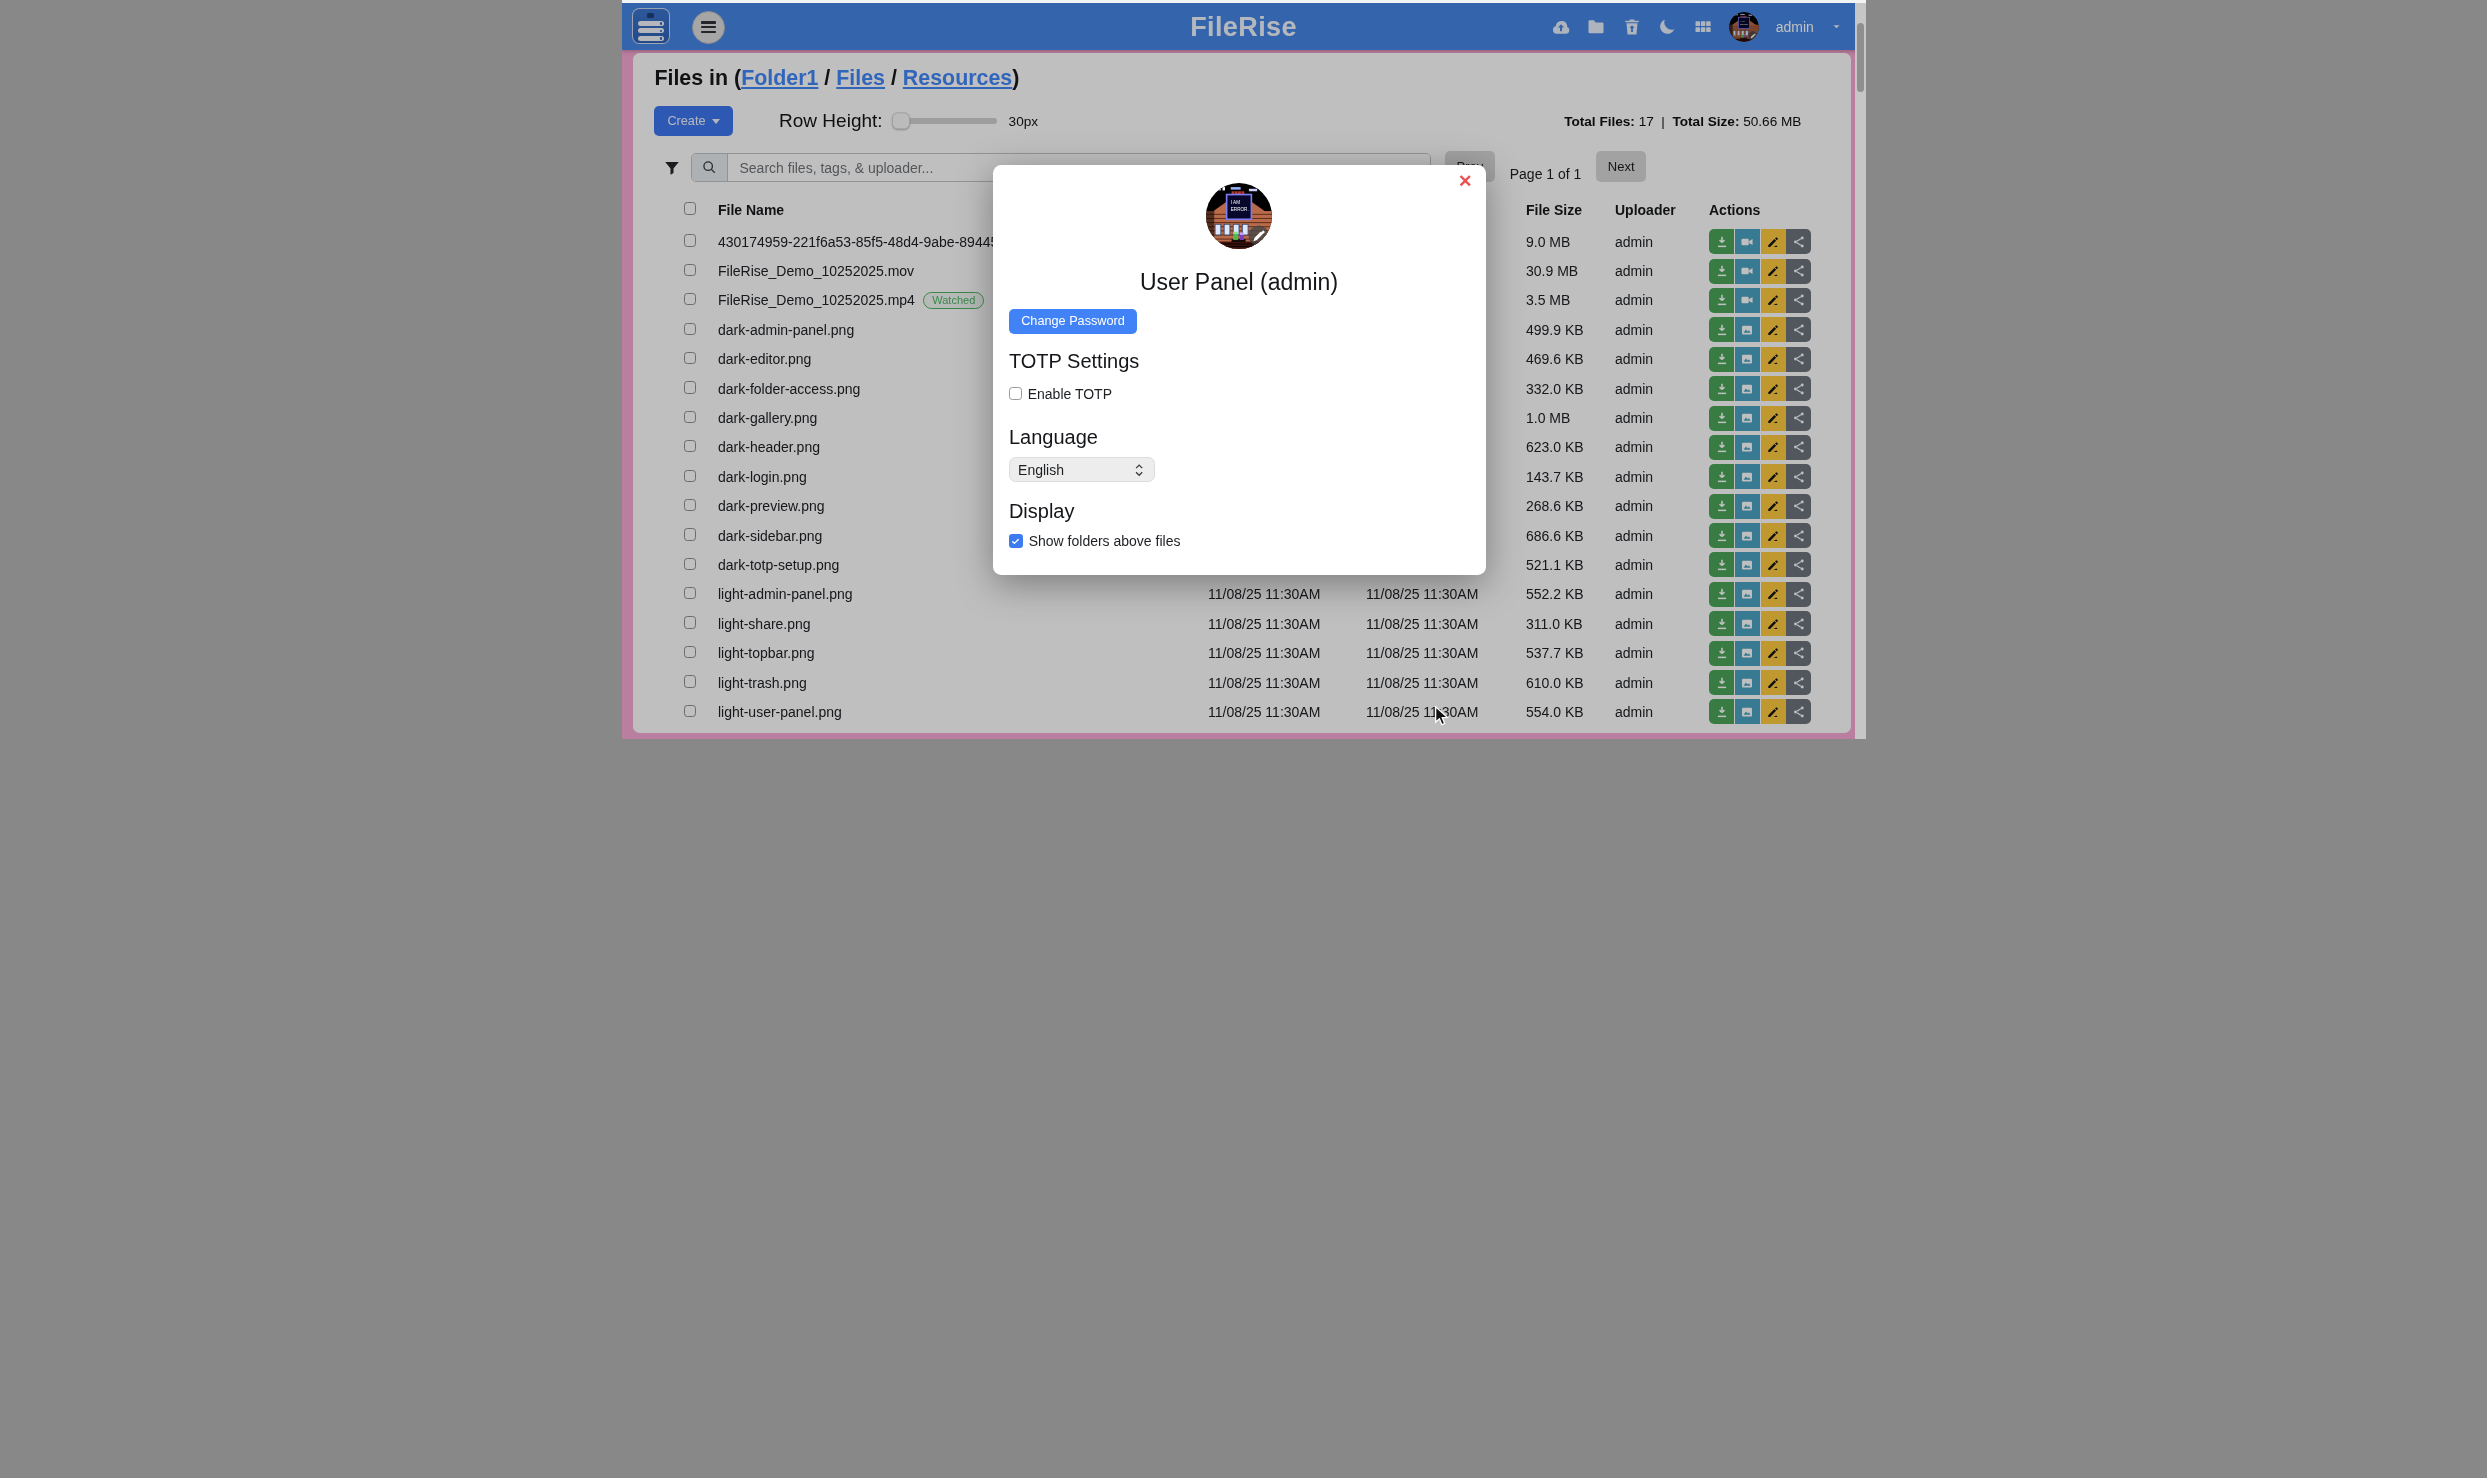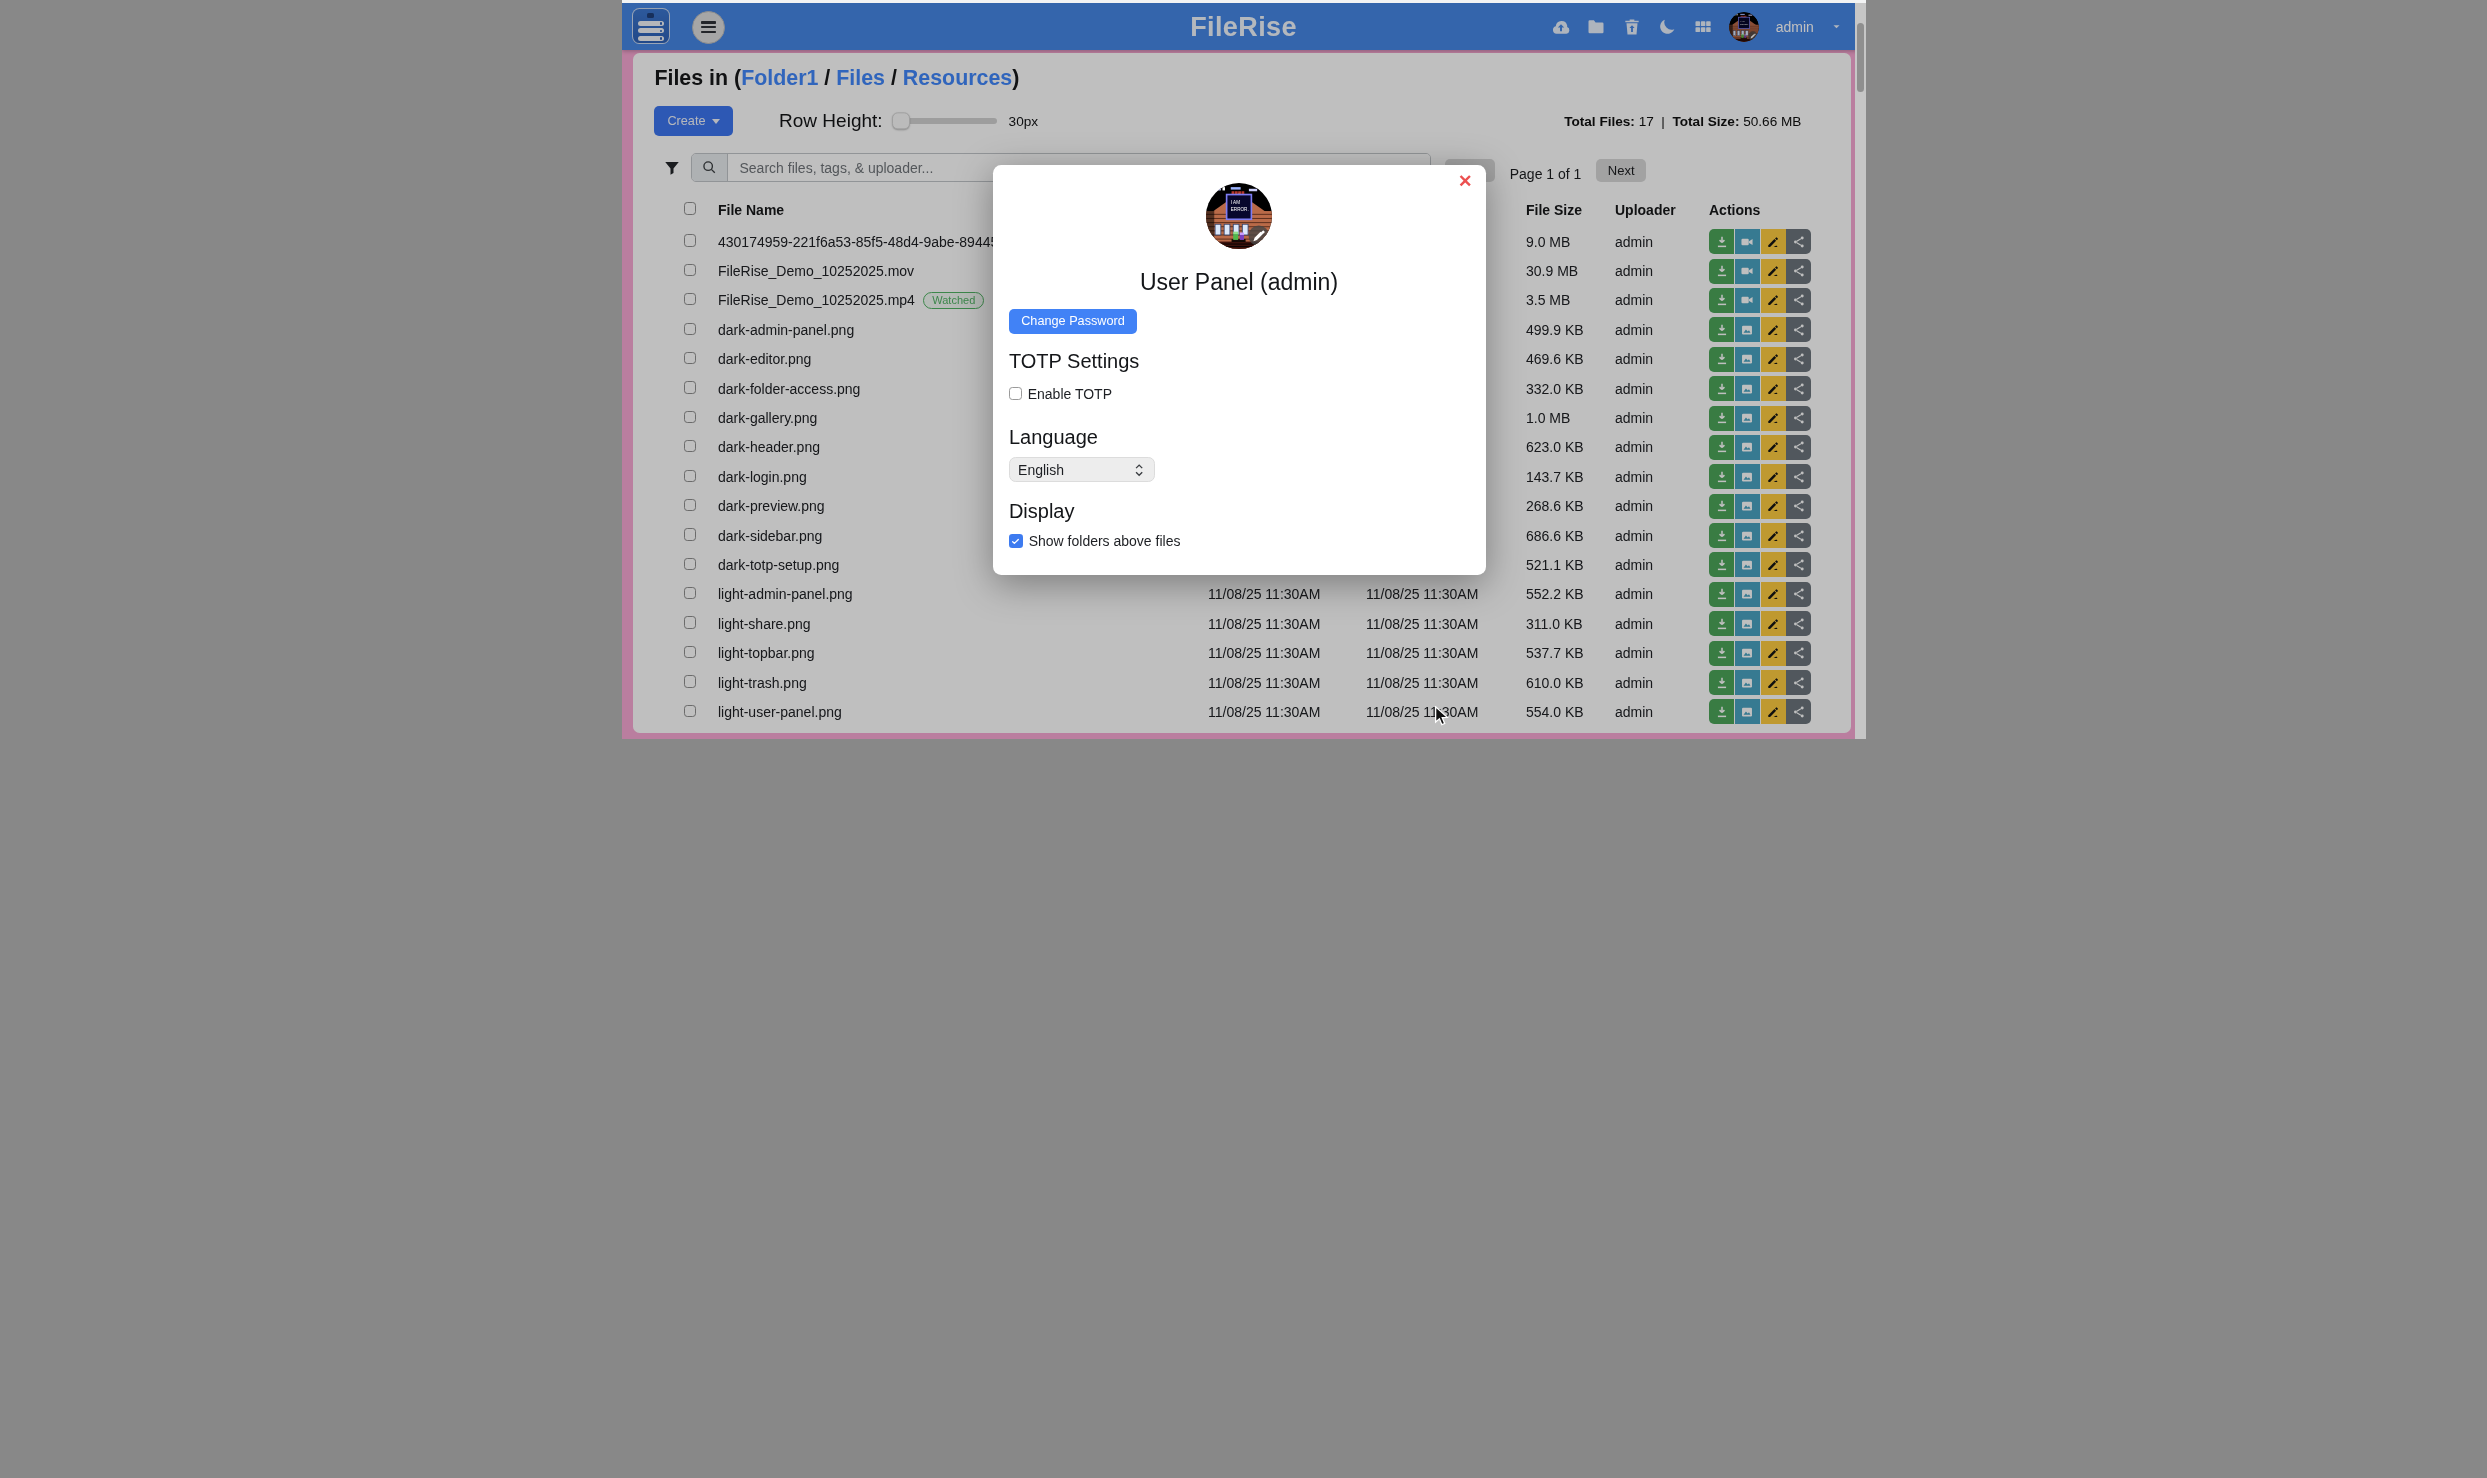--- a/index.html
+++ b/index.html
@@ -22,40 +22,40 @@
   .header-right{position:absolute;right:23px;top:0;height:100%;display:flex;align-items:center;gap:15.6px;}
   .hicon{width:20px;height:20px;display:block;cursor:pointer;}
   .avatar-sm{width:30px;height:30px;border-radius:50%;overflow:hidden;display:block;cursor:pointer;}
   .admin-label{color:#fff;font-size:14px;font-weight:500;margin-left:1.6px;}
   .caret{width:13px;height:13px;cursor:pointer;}
 
   
   .card{position:absolute;left:11.5px;top:53px;width:1218px;height:680px;background:#ffffff;border-radius:6.6px;z-index:1;}
 
   .breadcrumb{position:absolute;left:21.4px;top:13px;font-size:21.4px;font-weight:700;color:#17181a;}
-  .breadcrumb a{color:#4187fb;cursor:pointer;}
+  .breadcrumb a{color:#4187fb;text-decoration:underline;cursor:pointer;}
 
   .toolbar{position:absolute;left:21.4px;top:53px;width:1175px;height:30px;display:flex;align-items:center;}
   .create-btn{background:#3d76f0;color:#f2f5fb;border:none;border-radius:5px;height:30px;padding:0 13px;font-size:12.7px;display:flex;align-items:center;gap:6.6px;cursor:pointer;}
   .create-btn .dn{width:0;height:0;border-left:4.1px solid transparent;border-right:4.1px solid transparent;border-top:5px solid #f2f5fb;}
   .rh-label{margin-left:46px;font-size:19px;color:#131416;font-weight:500;}
   .slider{margin-left:11.5px;width:103px;height:5.8px;background:#d2d2d2;border-radius:3.3px;position:relative;cursor:pointer;}
   .slider .thumb{position:absolute;left:-1.6px;top:50%;transform:translateY(-50%);width:17.3px;height:17.3px;border-radius:5.8px;background:#fafafa;border:0.8px solid #d5d5d5;box-shadow:0 0.8px 1.6px rgba(0,0,0,.25);}
   .rh-value{margin-left:11.5px;font-size:13.6px;color:#131416;}
   .totals{position:absolute;right:28px;font-size:13.6px;color:#111;}
   .totals b{font-weight:700;}
 
   .search-row{position:absolute;left:0;top:100px;width:100%;height:29px;}
   .funnel{position:absolute;left:30px;top:5.8px;width:18px;height:18px;cursor:pointer;}
   .search-group{position:absolute;left:58px;top:0;width:740px;height:29px;display:flex;border:0.8px solid #c2c6ca;border-radius:5px;overflow:hidden;background:#fff;}
   .search-addon{width:36px;background:#e9ecef;border-right:0.8px solid #c2c6ca;display:flex;align-items:center;justify-content:center;cursor:pointer;}
   .search-input{flex:1;border:none;outline:none;font-size:14px;padding:0 11.5px;color:#222;background:#fff;}
   .search-input::placeholder{color:#70757a;}
   .pager{position:absolute;left:812px;top:0;height:29px;display:flex;align-items:flex-end;gap:15px;}
-  .pg-btn{background:#d8d8d8;border:none;border-radius:5px;height:23px;padding:0 11.5px;font-size:13px;color:#1c1e21;cursor:pointer;}
+  .pg-btn{background:#d8d8d8;border:none;border-radius:5px;height:31px;padding:0 11.5px;font-size:13px;color:#1c1e21;cursor:pointer;}
   .pg-status{font-size:14px;color:#1c1e21;}
 
   
   .tbl-head,.file-row{display:grid;grid-template-columns:34px 490px 158px 160px 89px 94px 1fr;align-items:center;padding-left:51px;}
   .tbl-head{position:absolute;left:0;top:144px;width:100%;height:25px;font-weight:700;font-size:14px;color:#17181a;}
   .rows{position:absolute;left:0;top:174px;width:100%;}
   .file-row{height:29.4px;font-size:14px;color:#202226;}
   .checkbox{width:12.3px;height:12.3px;border:1.3px solid #8f8f8f;border-radius:3.3px;background:#fff;display:inline-block;cursor:pointer;}
   .cell.name{display:flex;align-items:center;gap:8.2px;white-space:nowrap;overflow:hidden;}
   .badge{font-size:11px;color:#52b465;border:1.2px solid #52b465;background:rgba(82,180,101,.07);border-radius:10px;padding:1.2px 8.2px;line-height:1.2;}

